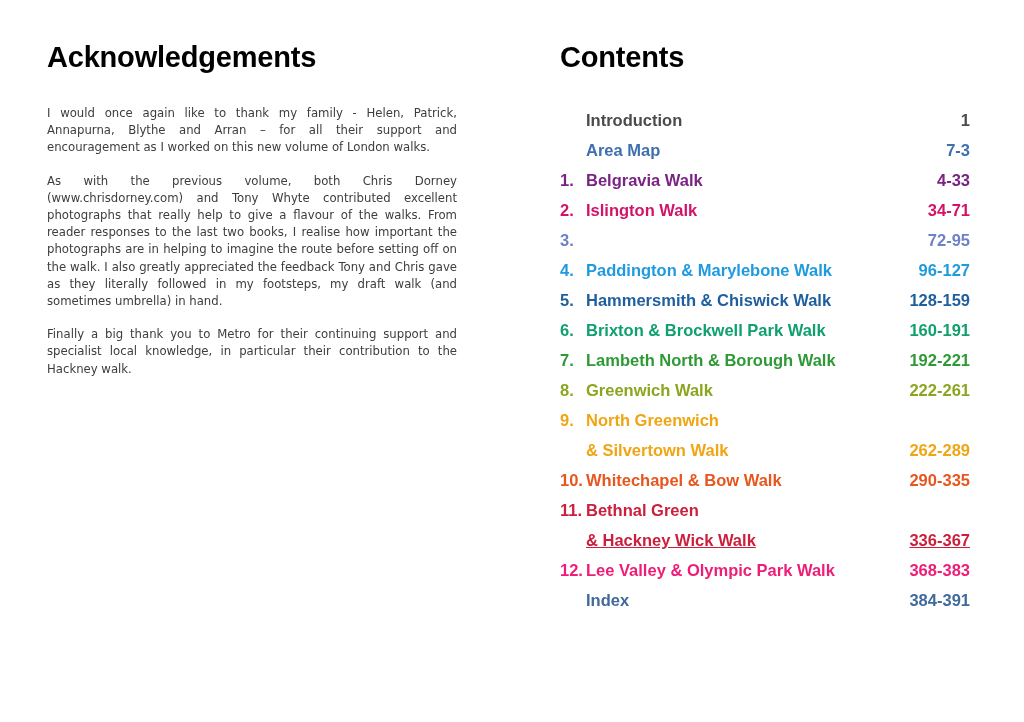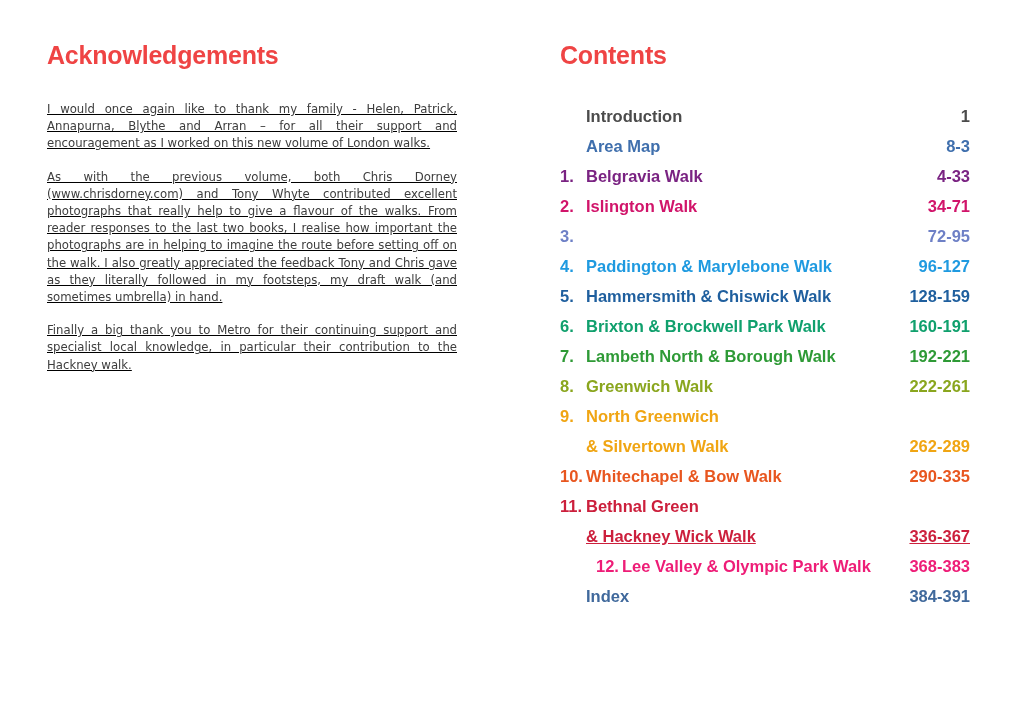--- a/index.html
+++ b/index.html
@@ -31,34 +31,33 @@
   }
   .col-right {
     position: absolute;
     left: 560px;
     top: 0;
     width: 410px;
   }
 
   h1.section-heading {
     font-family: "Liberation Sans", sans-serif;
-    font-size: 25px;
+    font-size: 29px;
     font-weight: bold;
-    color: #ef4444;
+    color: #000000;
     margin: 0;
     padding: 0;
     letter-spacing: -0.2px;
     line-height: 1;
   }
   .col-left h1.section-heading { margin-top: 43px; }
   .col-right h1.section-heading { margin-top: 43px; }
 
   .body-copy {
     margin-top: 33px;
-    text-decoration: underline;
   }
   .body-copy p {
     font-family: "DejaVu Sans", sans-serif;
     font-size: 11.7px;
     line-height: 17.2px;
     color: #3d3d3d;
     text-align: justify;
     margin: 0 0 16px 0;
     -webkit-hyphens: none;
     hyphens: none;
@@ -133,21 +132,21 @@
         <div class="toc-row no-num-val" style="color: rgb(75, 75, 75);">
           <span class="num"></span>
           <span class="title">Introduction</span>
           <span class="leader"></span>
           <span class="pages">1</span>
         </div>
         <div class="toc-row no-num-val" style="color: rgb(63, 111, 173);">
           <span class="num"></span>
           <span class="title">Area Map</span>
           <span class="leader"></span>
-          <span class="pages">8-3</span>
+          <span class="pages">7-3</span>
         </div>
         <div class="toc-row" style="color: rgb(122, 35, 130);">
           <span class="num">1.</span>
           <span class="title">Belgravia Walk</span>
           <span class="leader"></span>
           <span class="pages">4-33</span>
         </div>
         <div class="toc-row" style="color: rgb(209, 20, 106);">
           <span class="num">2.</span>
           <span class="title">Islington Walk</span>
@@ -212,21 +211,21 @@
           <span class="title">Bethnal Green</span>
           <span class="leader"></span>
           <span class="pages"></span>
         </div>
         <div class="toc-row no-num-val cont" style="color: rgb(204, 31, 60); text-decoration: underline;">
           <span class="num"></span>
           <span class="title">&amp; Hackney Wick Walk</span>
           <span class="leader"></span>
           <span class="pages">336-367</span>
         </div>
-        <div class="toc-row" style="color: rgb(238, 29, 119); margin-left: 36px;">
+        <div class="toc-row" style="color: rgb(238, 29, 119);">
           <span class="num">12.</span>
           <span class="title">Lee Valley &amp; Olympic Park Walk</span>
           <span class="leader"></span>
           <span class="pages">368-383</span>
         </div>
         <div class="toc-row no-num-val" style="color: rgb(64, 105, 156);">
           <span class="num"></span>
           <span class="title">Index</span>
           <span class="leader"></span>
           <span class="pages">384-391</span>

